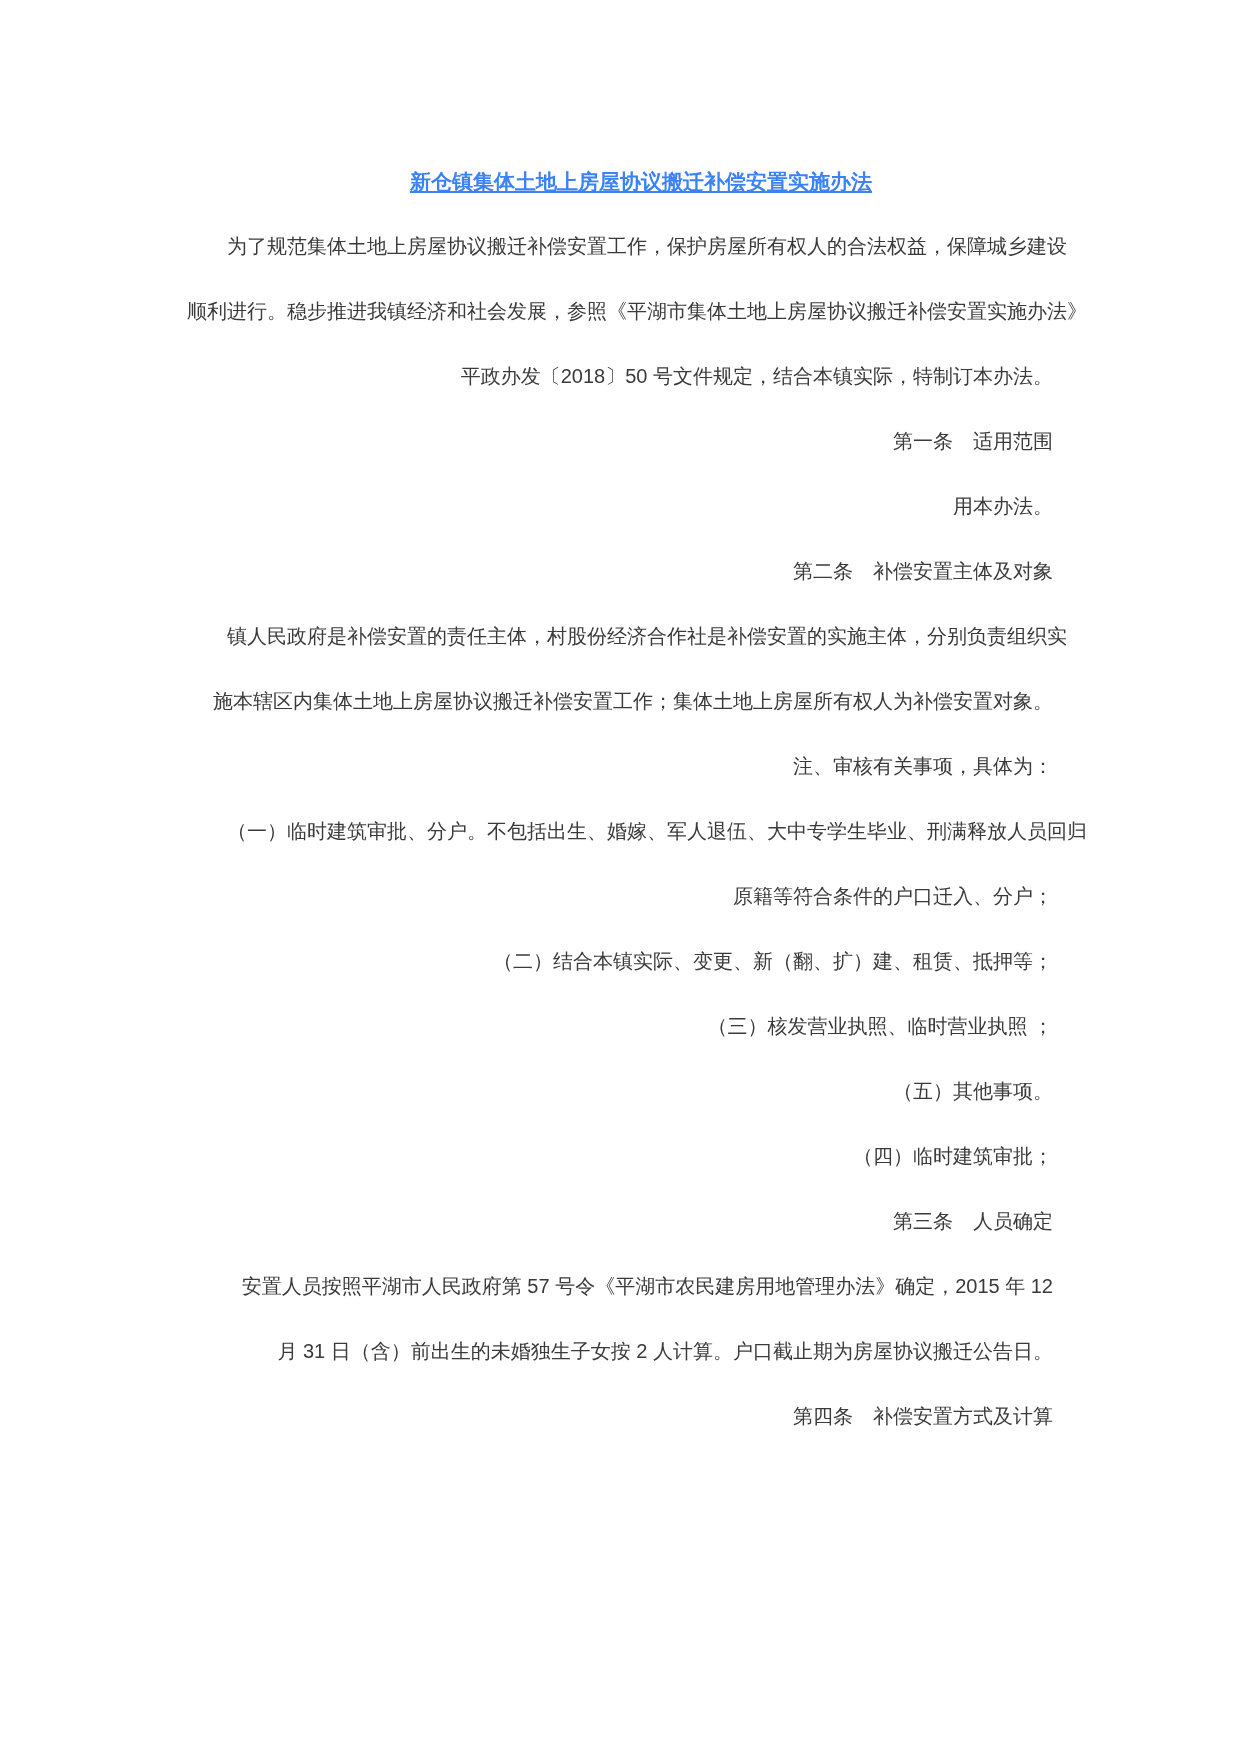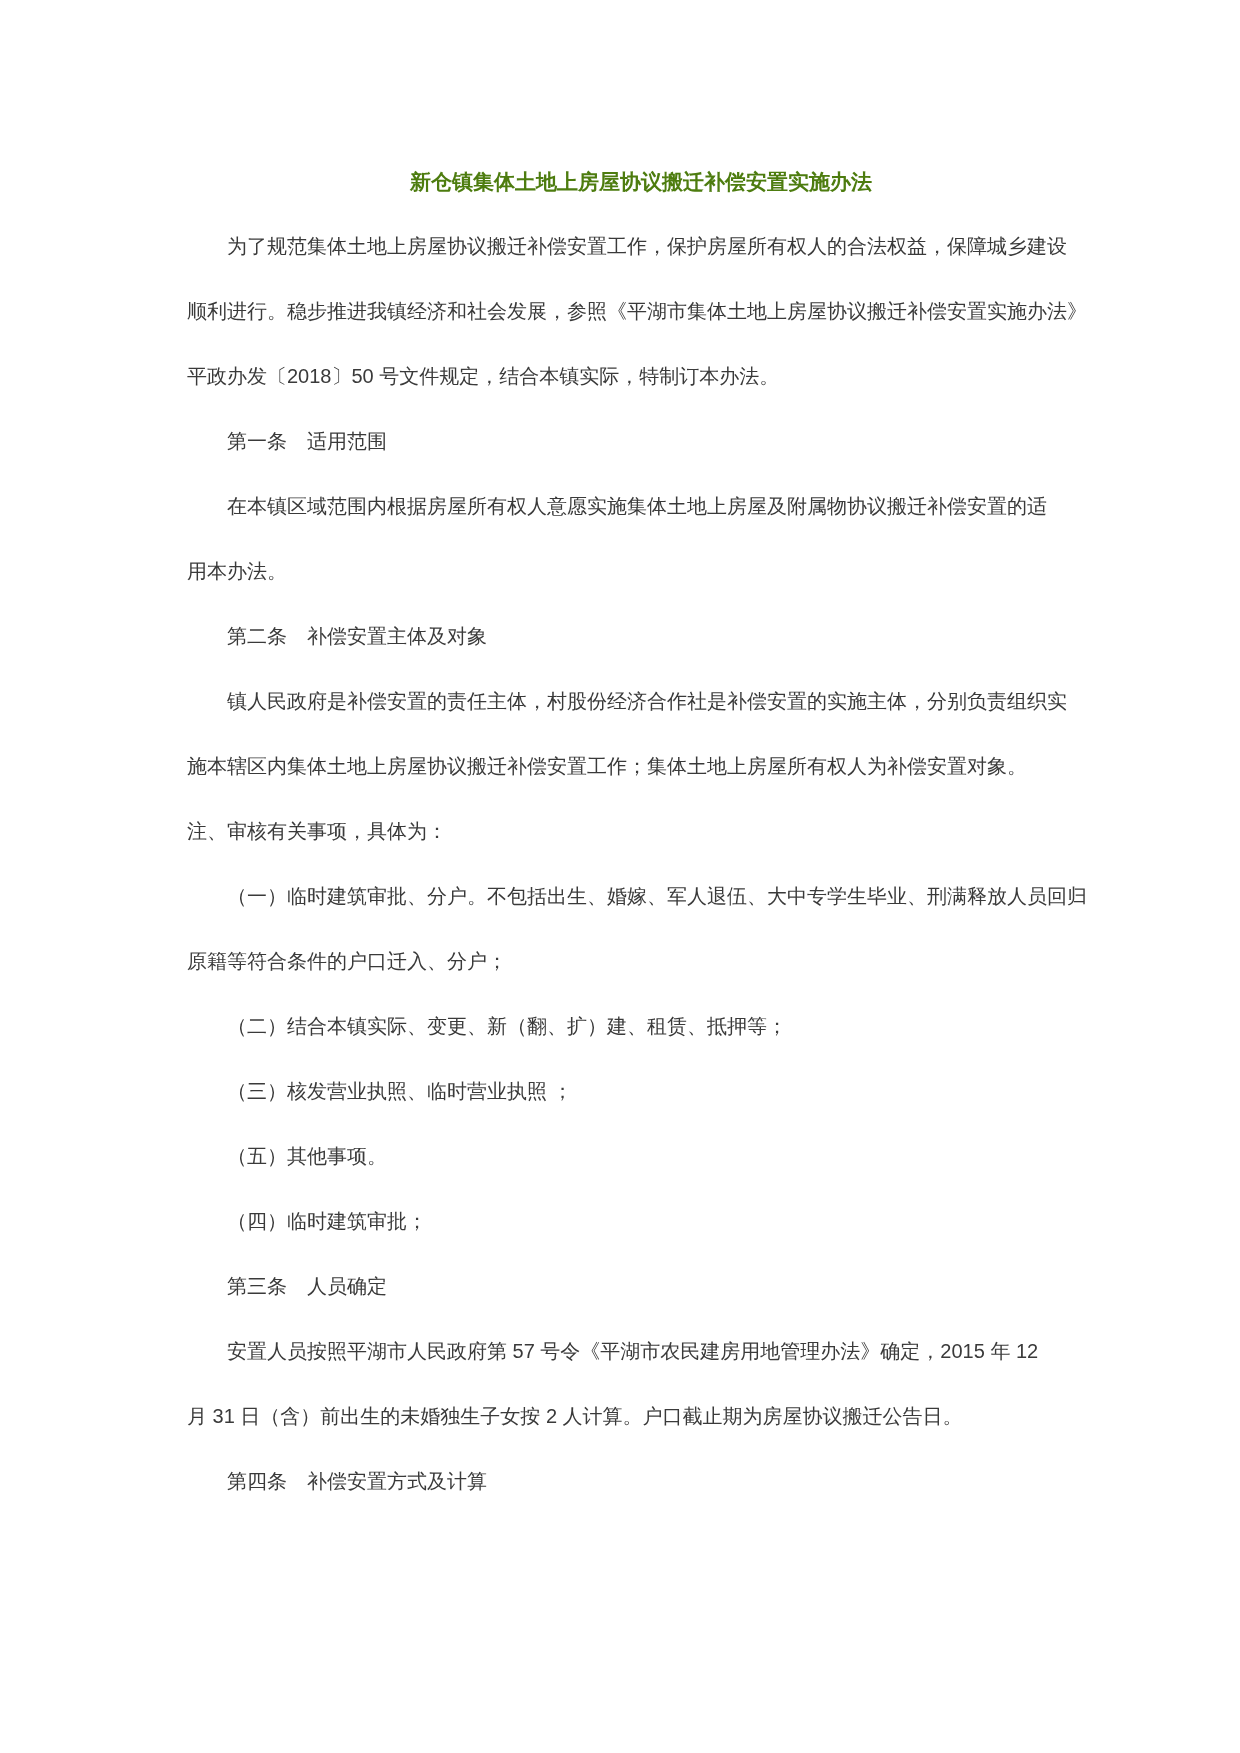--- a/index.html
+++ b/index.html
@@ -22,43 +22,44 @@
     left: 187px;
     top: 149px;
     width: 866px;
     color: #3a3a3a;
     font-size: 20px;
     line-height: 65px;
   }
   .line {
     white-space: nowrap;
     height: 65px;
+    text-align: right;
   }
   .line.indent {
     text-indent: 2em;
   }
   .line.title {
     text-align: center;
     text-indent: 2em;
     font-weight: bold;
     font-size: 21px;
-    color: #4d7c0f;
+    color: #3b82f6;
+    text-decoration: underline;
   }
 </style>
 </head>
 <body>
 
 <div class="page">
   <div class="doc-body">
     <div class="line title">新仓镇集体土地上房屋协议搬迁补偿安置实施办法</div>
     <div class="line indent">为了规范集体土地上房屋协议搬迁补偿安置工作，保护房屋所有权人的合法权益，保障城乡建设</div>
     <div class="line">顺利进行。稳步推进我镇经济和社会发展，参照《平湖市集体土地上房屋协议搬迁补偿安置实施办法》</div>
     <div class="line">平政办发〔2018〕50 号文件规定，结合本镇实际，特制订本办法。</div>
     <div class="line indent">第一条　适用范围</div>
-    <div class="line indent">在本镇区域范围内根据房屋所有权人意愿实施集体土地上房屋及附属物协议搬迁补偿安置的适</div>
     <div class="line">用本办法。</div>
     <div class="line indent">第二条　补偿安置主体及对象</div>
     <div class="line indent">镇人民政府是补偿安置的责任主体，村股份经济合作社是补偿安置的实施主体，分别负责组织实</div>
     <div class="line">施本辖区内集体土地上房屋协议搬迁补偿安置工作；集体土地上房屋所有权人为补偿安置对象。</div>
     <div class="line">注、审核有关事项，具体为：</div>
     <div class="line indent">（一）临时建筑审批、分户。不包括出生、婚嫁、军人退伍、大中专学生毕业、刑满释放人员回归</div>
     <div class="line">原籍等符合条件的户口迁入、分户；</div>
     <div class="line indent">（二）结合本镇实际、变更、新（翻、扩）建、租赁、抵押等；</div>
     <div class="line indent">（三）核发营业执照、临时营业执照 ；</div>
     <div class="line indent">（五）其他事项。</div>

